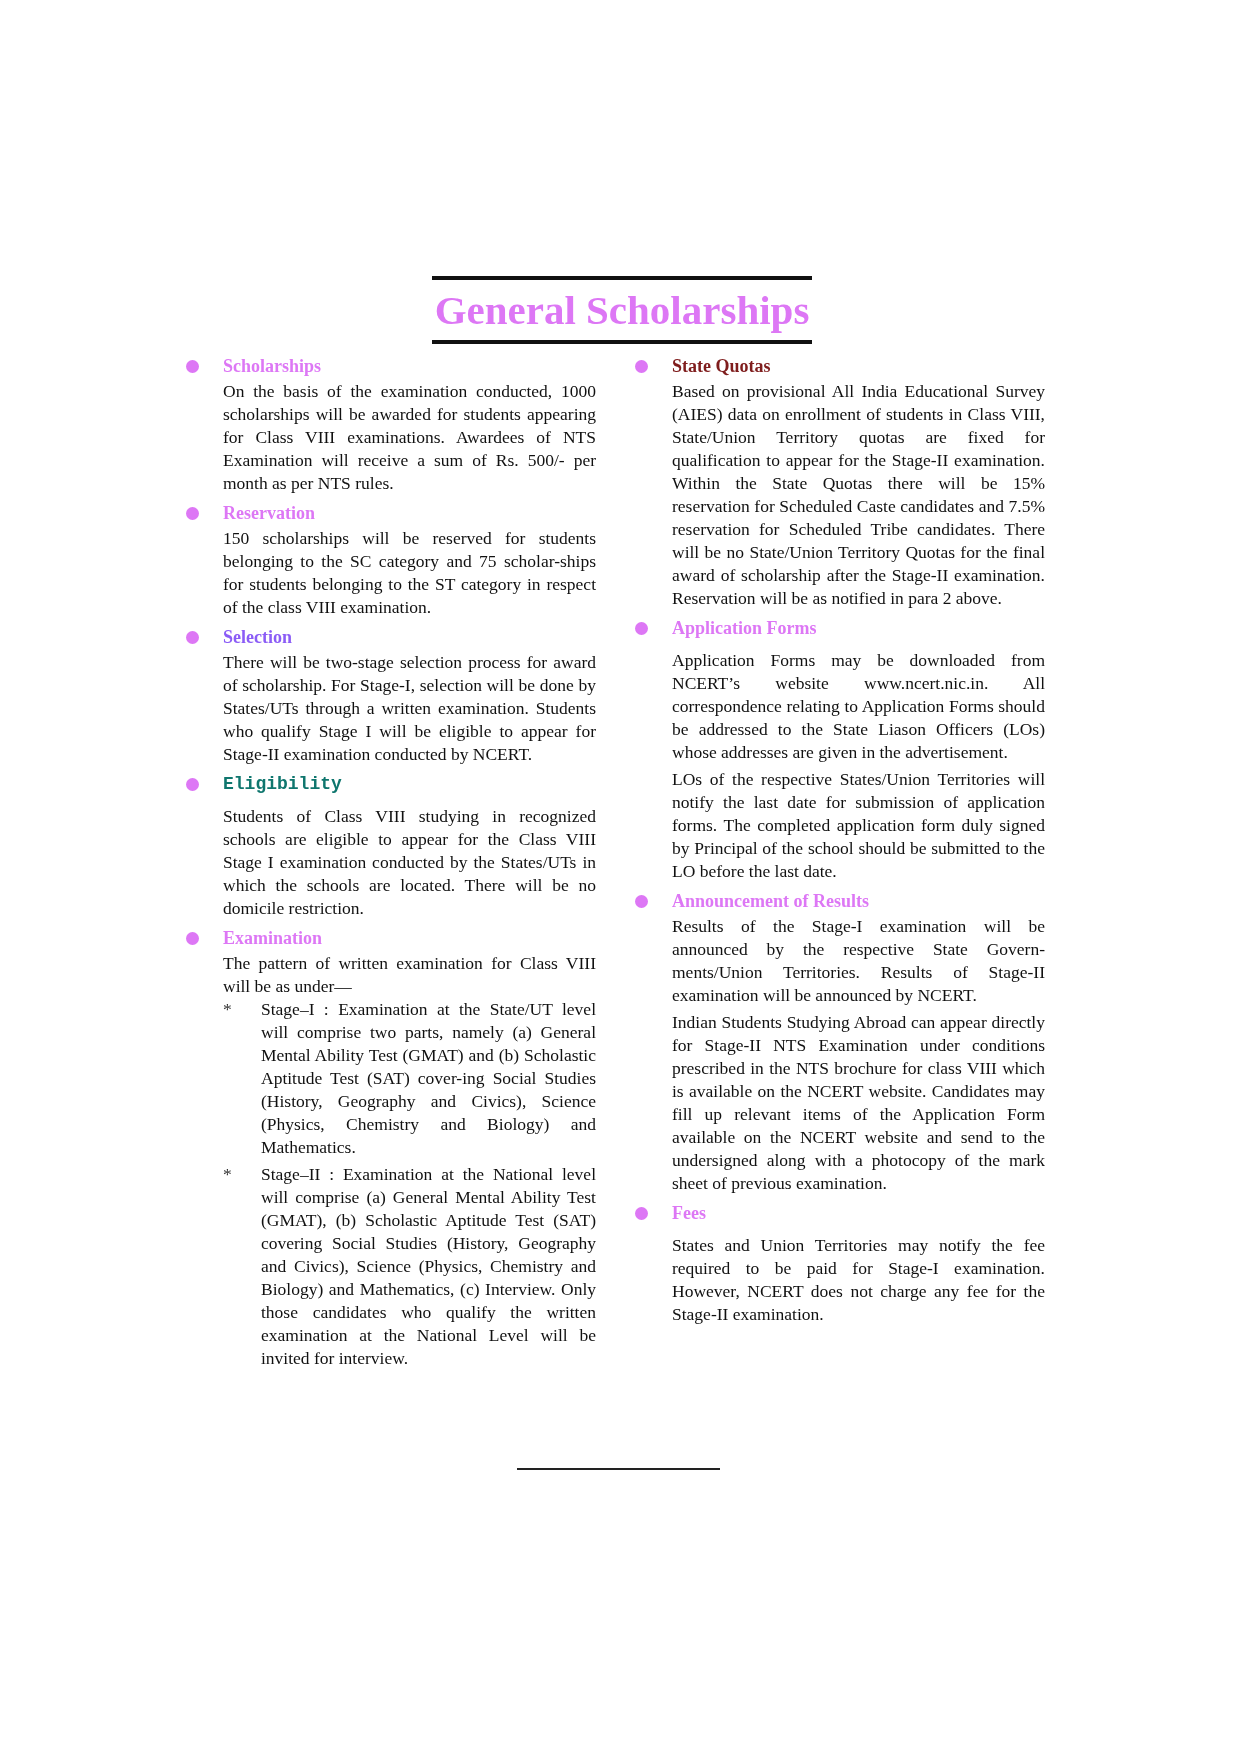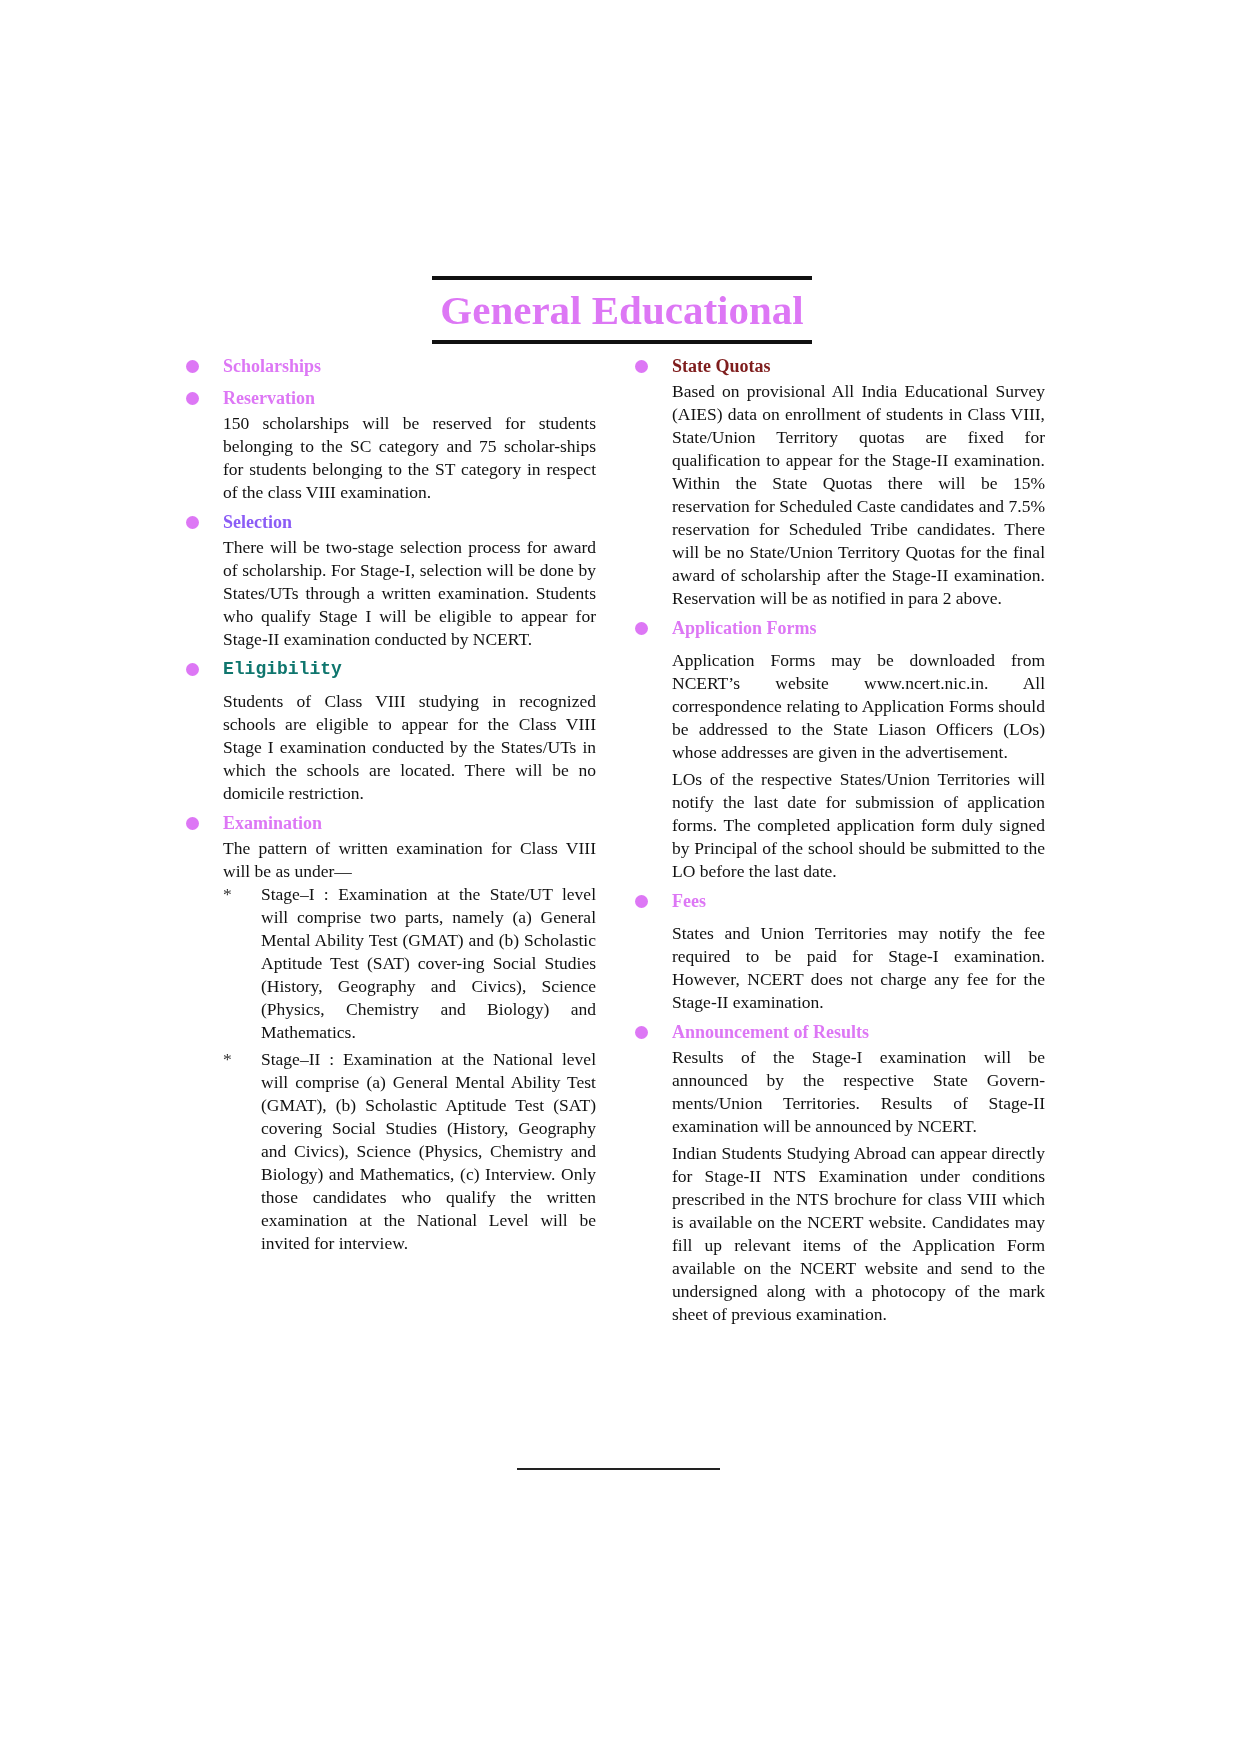--- a/index.html
+++ b/index.html
@@ -91,31 +91,32 @@
       width: 203px;
       height: 2px;
       background: #222222;
     }
   </style>
 </head>
 <body>
 
 <div class="title-block">
   <div class="title-rule"></div>
-  <div class="title" style="color: rgb(221, 119, 245);">General Educational</div>
+  <div class="title" style="color: rgb(221, 119, 245);">General Scholarships</div>
   <div class="title-rule"></div>
 </div>
 
 <div class="col left">
 
   <div class="section">
     <div class="heading" style="color: rgb(221, 119, 245);">
       <span class="bullet" style="background: rgb(221, 119, 245);"></span>
       <span>Scholarships</span>
     </div>
+    <p class="para">On the basis of the examination conducted, 1000 scholarships will be awarded for students appearing for Class VIII examinations. Awardees of NTS Examination will receive a sum of Rs. 500/- per month as per NTS rules.</p>
   </div>
 
   <div class="section">
     <div class="heading" style="color: rgb(221, 119, 245);">
       <span class="bullet" style="background: rgb(221, 119, 245);"></span>
       <span>Reservation</span>
     </div>
     <p class="para">150 scholarships will be reserved for students belonging to the SC category and 75 scholar-ships for students belonging to the ST category in respect of the class VIII examination.</p>
   </div>
 
@@ -170,29 +171,29 @@
       <span class="bullet" style="background: rgb(221, 119, 245);"></span>
       <span>Application Forms</span>
     </div>
     <p class="para gap-top"><span>Application Forms may be downloaded from </span><span class="b">NCERT’s website www.ncert.nic.in.</span><span> All correspondence relating to Application Forms should be addressed to the State Liason Officers (LOs) whose addresses are given in the advertisement.</span></p>
     <p class="para">LOs of the respective States/Union Territories will notify the last date for submission of application forms. The completed application form duly signed by Principal of the school should be submitted to the LO before the last date.</p>
   </div>
 
   <div class="section">
     <div class="heading" style="color: rgb(221, 119, 245);">
       <span class="bullet" style="background: rgb(221, 119, 245);"></span>
-      <span>Fees</span>
+      <span>Announcement of Results</span>
     </div>
-    <p class="para gap-top">States and Union Territories may notify the fee required to be paid for Stage-I examination. However, NCERT does not charge any fee for the Stage-II examination.</p>
+    <p class="para">Results of the Stage-I examination will be announced by the respective State Govern-ments/Union Territories. Results of Stage-II examination will be announced by NCERT.</p>
+    <p class="para">Indian Students Studying Abroad can appear directly for Stage-II NTS Examination under conditions prescribed in the NTS brochure for class VIII which is available on the NCERT website. Candidates may fill up relevant items of the Application Form available on the NCERT website and send to the undersigned along with a photocopy of the mark sheet of previous examination.</p>
   </div>
 
   <div class="section">
     <div class="heading" style="color: rgb(221, 119, 245);">
       <span class="bullet" style="background: rgb(221, 119, 245);"></span>
-      <span>Announcement of Results</span>
+      <span>Fees</span>
     </div>
-    <p class="para">Results of the Stage-I examination will be announced by the respective State Govern-ments/Union Territories. Results of Stage-II examination will be announced by NCERT.</p>
-    <p class="para">Indian Students Studying Abroad can appear directly for Stage-II NTS Examination under conditions prescribed in the NTS brochure for class VIII which is available on the NCERT website. Candidates may fill up relevant items of the Application Form available on the NCERT website and send to the undersigned along with a photocopy of the mark sheet of previous examination.</p>
+    <p class="para gap-top">States and Union Territories may notify the fee required to be paid for Stage-I examination. However, NCERT does not charge any fee for the Stage-II examination.</p>
   </div>
 
 </div>
 
 <div class="bottom-rule"></div>
 
 </body></html>

